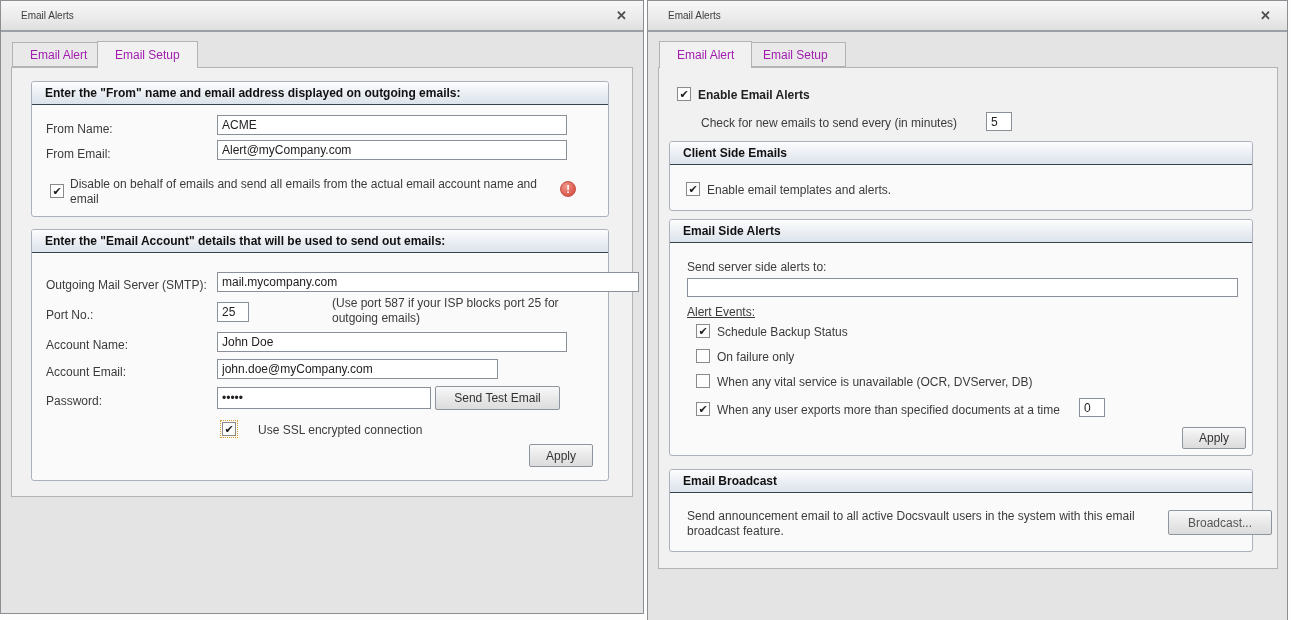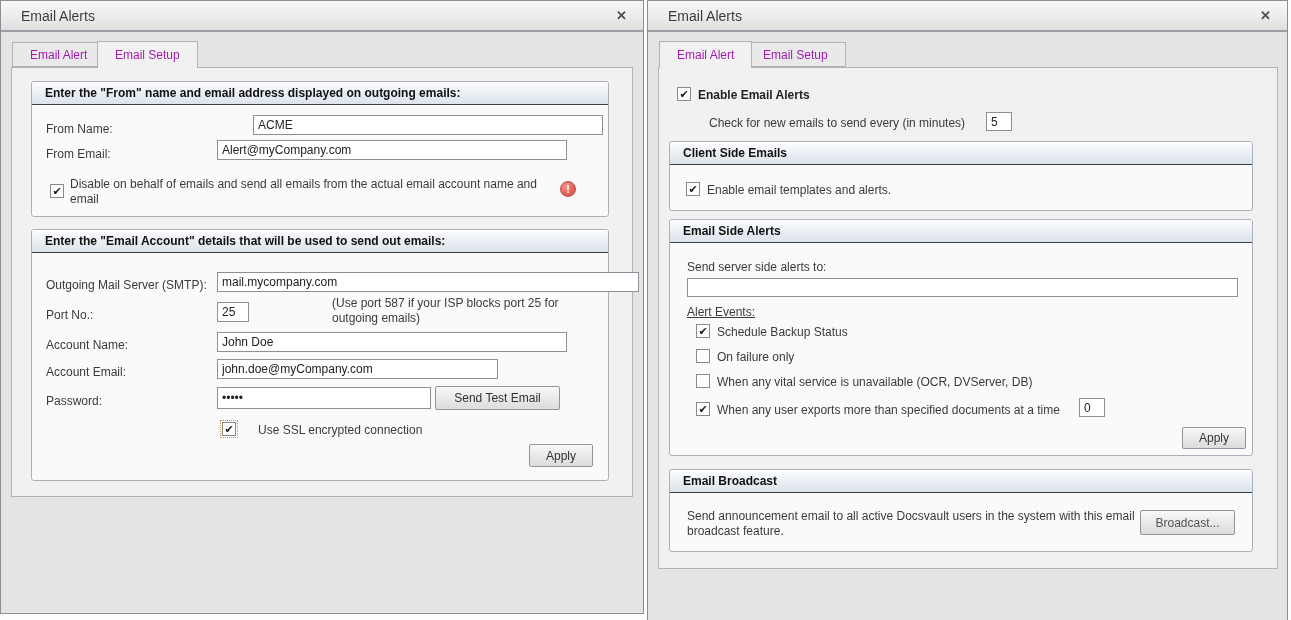--- a/index.html
+++ b/index.html
@@ -4,21 +4,21 @@
 <style>
   * { margin:0; padding:0; box-sizing:border-box; }
   html,body { width:1291px; height:620px; background:#ffffff; font-family:"Liberation Sans", sans-serif; }
   .stage { position:relative; width:1291px; height:620px; overflow:hidden; background:#fdfdfd; }
 
   
   .window { position:absolute; background:#e4e4e4; border:1px solid #8b8f94; }
   .titlebar { height:31px; background:linear-gradient(180deg,#f7f7f7 0%,#ececec 55%,#dfdfdf 100%);
               border-bottom:2px solid #9aa0a6; display:flex; align-items:center;
               justify-content:space-between; padding:0 16px 0 20px; }
-  .title-text { font-size:14px; color:#3c3c3c; }
+  .title-text { font-size:10px; color:#3c3c3c; }
   .close-btn { font-size:13px; font-weight:bold; color:#4f4f4f; cursor:default; line-height:1; }
   .content { position:relative; width:100%; height:calc(100% - 33px); background:#e4e4e4; }
 
   
   .tab { position:absolute; font-size:12px; color:#a21caf; text-align:center;
          border:1px solid #b3b3b3; background:#e9e9e9; line-height:24px; height:25px;
          padding:0 17px; top:10px; z-index:1; }
   .tab.active { background:#f1f1f1; height:27px; line-height:26px; top:9px; border-bottom:none; z-index:3; }
   .tabpage { position:absolute; top:35px; background:#f1f1f1; border:1px solid #b3b3b3; z-index:2; }
 
@@ -58,21 +58,21 @@
     </div>
     <div class="content">
       <div class="tab" style="left:11px;">Email Alert</div>
       <div class="tab active" style="left:96px;">Email Setup</div>
 
       <div class="tabpage" style="left:10px; width:622px; height:430px;">
 
         <div class="group" style="left:19px; top:13px; width:578px; height:136px;">
           <div class="group-header">Enter the "From" name and email address displayed on outgoing emails:</div>
           <span class="lbl" style="left:14px; top:40px;">From Name:</span>
-          <input class="inp" style="left: 185px; top: 33px; width: 350px; margin-left: 36px;" value="ACME">
+          <input class="inp" style="left: 185px; top: 33px; width: 350px;" value="ACME">
           <span class="lbl" style="left:14px; top:65px;">From Email:</span>
           <input class="inp" style="left: 185px; top: 58px; width: 350px;" value="Alert@myCompany.com">
           <span class="cb" style="left:18px; top:102px;">
             <span>✔</span>
           </span>
           <span class="txt" style="left:38px; top:95px; width:486px;">Disable on behalf of emails and send all emails from the actual email account name and email</span>
           <span class="warn-icon" style="left:528px; top:99px;">
             <span>!</span>
           </span>
         </div>
@@ -117,21 +117,21 @@
       <div class="tab active" style="left:11px;">Email Alert</div>
       <div class="tab" style="left:97px;">Email Setup</div>
 
       <div class="tabpage" style="left:10px; width:620px; height:502px;">
 
         <span class="cb" style="left:18px; top:19px;">
           <span>✔</span>
         </span>
         <span class="lbl bold" style="left:39px; top:20px;">Enable Email Alerts</span>
 
-        <span class="lbl" style="left:42px; top:48px;margin-left:8px;">Check for new emails to send every (in minutes)</span>
+        <span class="lbl" style="left:42px; top:48px;">Check for new emails to send every (in minutes)</span>
         <input class="inp" style="left: 327px; top: 44px; width: 26px; height: 19px;" value="5">
 
         <div class="group" style="left:10px; top:73px; width:584px; height:70px;">
           <div class="group-header">Client Side Emails</div>
           <span class="cb" style="left:16px; top:40px;">
             <span>✔</span>
           </span>
           <span class="lbl" style="left:37px; top:41px;">Enable email templates and alerts.</span>
         </div>
 
@@ -163,20 +163,20 @@
           </span>
           <span class="lbl" style="left:47px; top:183px;">When any user exports more than specified documents at a time</span>
           <input class="inp" style="left: 409px; top: 178px; width: 26px; height: 19px;" value="0">
 
           <div class="btn" style="left:512px; top:207px; width:64px; height:22px;">Apply</div>
         </div>
 
         <div class="group" style="left:10px; top:401px; width:584px; height:83px;">
           <div class="group-header">Email Broadcast</div>
           <span class="txt" style="left:17px; top:39px; width:455px;">Send announcement email to all active Docsvault users in the system with this email broadcast feature.</span>
-          <div class="btn" style="left:470px; top:40px; width:95px; height:25px; color:#555;">Broadcast...</div>
+          <div class="btn" style="left:498px; top:40px; width:104px; height:25px; color:#555;">Broadcast...</div>
         </div>
 
       </div>
     </div>
   </div>
 
 </div>
 
 </body></html>

